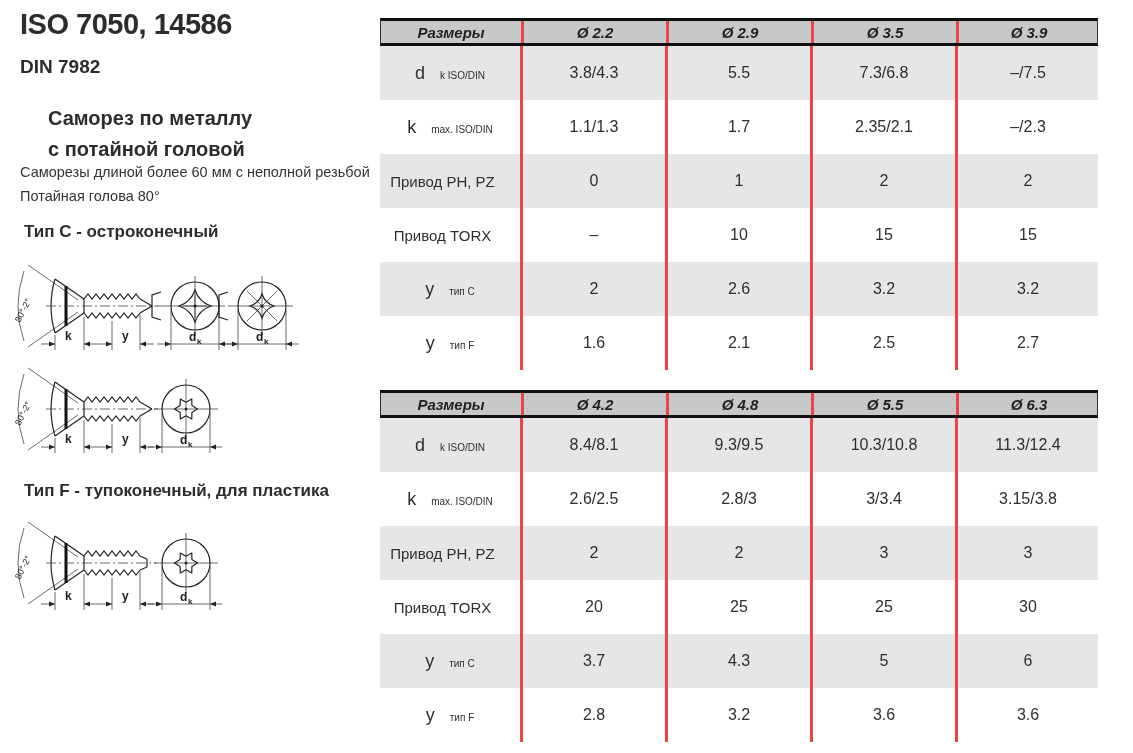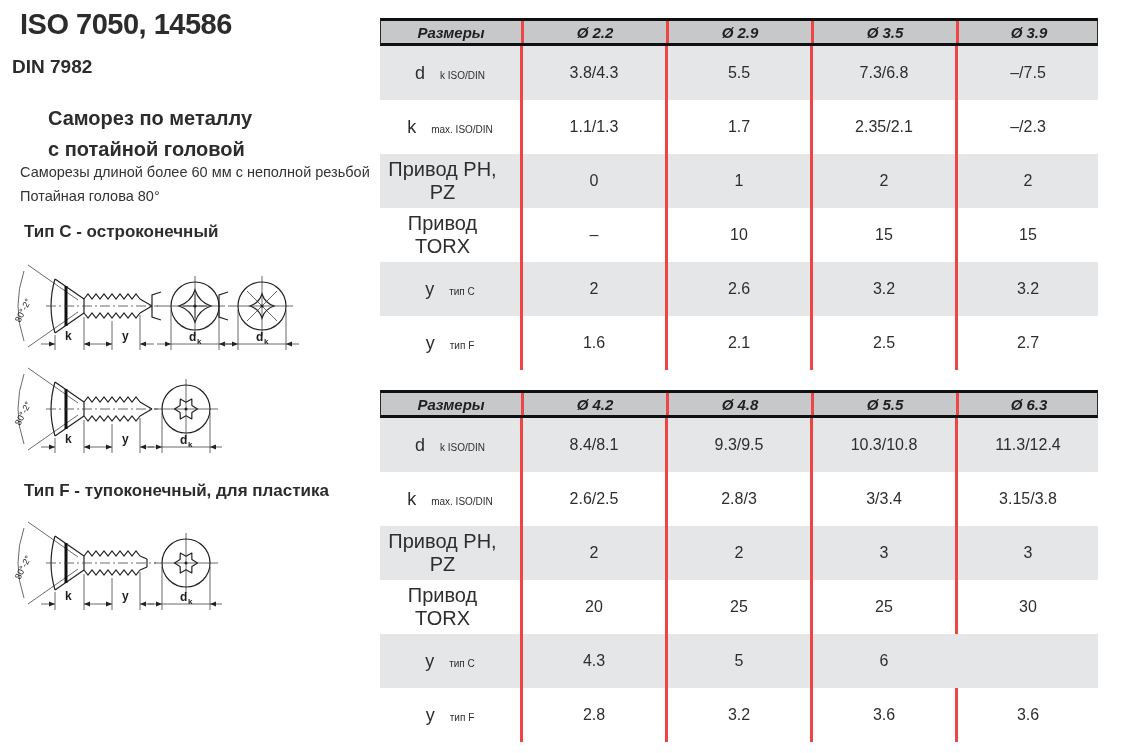--- a/index.html
+++ b/index.html
@@ -2,21 +2,21 @@
 <html><head>
 <meta charset="utf-8">
 <style>
   * { margin:0; padding:0; box-sizing:border-box; }
   html,body { width:1133px; height:753px; background:#ffffff; overflow:hidden;
     font-family:"Liberation Sans", sans-serif; color:#2c2c2c; position:relative; }
   .abs { position:absolute; }
 
   
   #doc-title   { left:20px; top:8px;  font-size:29px; font-weight:bold; letter-spacing:-0.5px; }
-  #doc-subtitle{ left:12px; top:56px;  font-size:19px; font-weight:bold; }
+  #doc-subtitle{ left:20px; top:56px;  font-size:19px; font-weight:bold; }
   #product-name{ left:20px; top:103px; font-size:20px; font-weight:bold; line-height:1.55;margin-left:28px; }
   #product-desc{ left:20px; top:160px; font-size:14.5px; line-height:1.68; color:#333; }
   #type-c-title{ left:24px; top:222px; font-size:17px; font-weight:bold; }
   #type-f-title{ left:24px; top:481px; font-size:17px; font-weight:bold; }
   #drawing-c1  { left:8px;  top:255px; }
   #drawing-c2  { left:8px;  top:358px; }
   #drawing-f   { left:8px;  top:510px; }
 
   svg { display:block; }
   svg .ln   { stroke:#222; stroke-width:1.2; fill:none; }
@@ -35,21 +35,21 @@
   .tr { display:grid; grid-template-columns:140px 145px 145px 145px 143px; align-items:center; height:54px; }
   .tr.thead { height:28px; background:#c7c8ca;
     border-top:3px solid #101010; border-bottom:3px solid #101010;
     border-left:1px solid #2a2a2a; border-right:1px solid #2a2a2a;font-style:italic; }
   .tr.stripe { background:#e5e6e7; }
   .th, .td { height:100%; display:flex; align-items:center; justify-content:center; text-align:center; }
   .th { font-weight:bold; font-size:15px; color:#1f1f1f; }
   .th:not(:first-child), .td:not(:first-child) { border-left:3px solid #ef4444; }
   .td { font-size:16px; color:#2e2e2e; }
   .td.label { font-size:15px; }
-  .td.label .lm { font-size:20px; }
+  .td.label .lm { font-size:15px; }
   .tr.sym .td.label .lm { font-size:18px; }
   .td.label .ls { font-size:10px; margin-left:15px; position:relative; top:2px; }
 </style>
 </head>
 <body>
 
 <div class="abs" id="doc-title">ISO 7050, 14586</div>
 <div class="abs" id="doc-subtitle">DIN 7982</div>
 <div class="abs" id="product-name">
   <div>Саморез по металлу</div>
@@ -349,20 +349,21 @@
     <div class="td">20</div>
     <div class="td">25</div>
     <div class="td">25</div>
     <div class="td">30</div>
   </div>
   <div class="tr stripe sym">
     <div class="td label">
         <span class="lm">y</span>
         <sub class="ls">тип C</sub>
       </div>
+    <div class="td">3.7</div>
     <div class="td">4.3</div>
     <div class="td">5</div>
     <div class="td">6</div>
   </div>
   <div class="tr sym">
     <div class="td label">
         <span class="lm">y</span>
         <sub class="ls">тип F</sub>
       </div>
     <div class="td">2.8</div>

